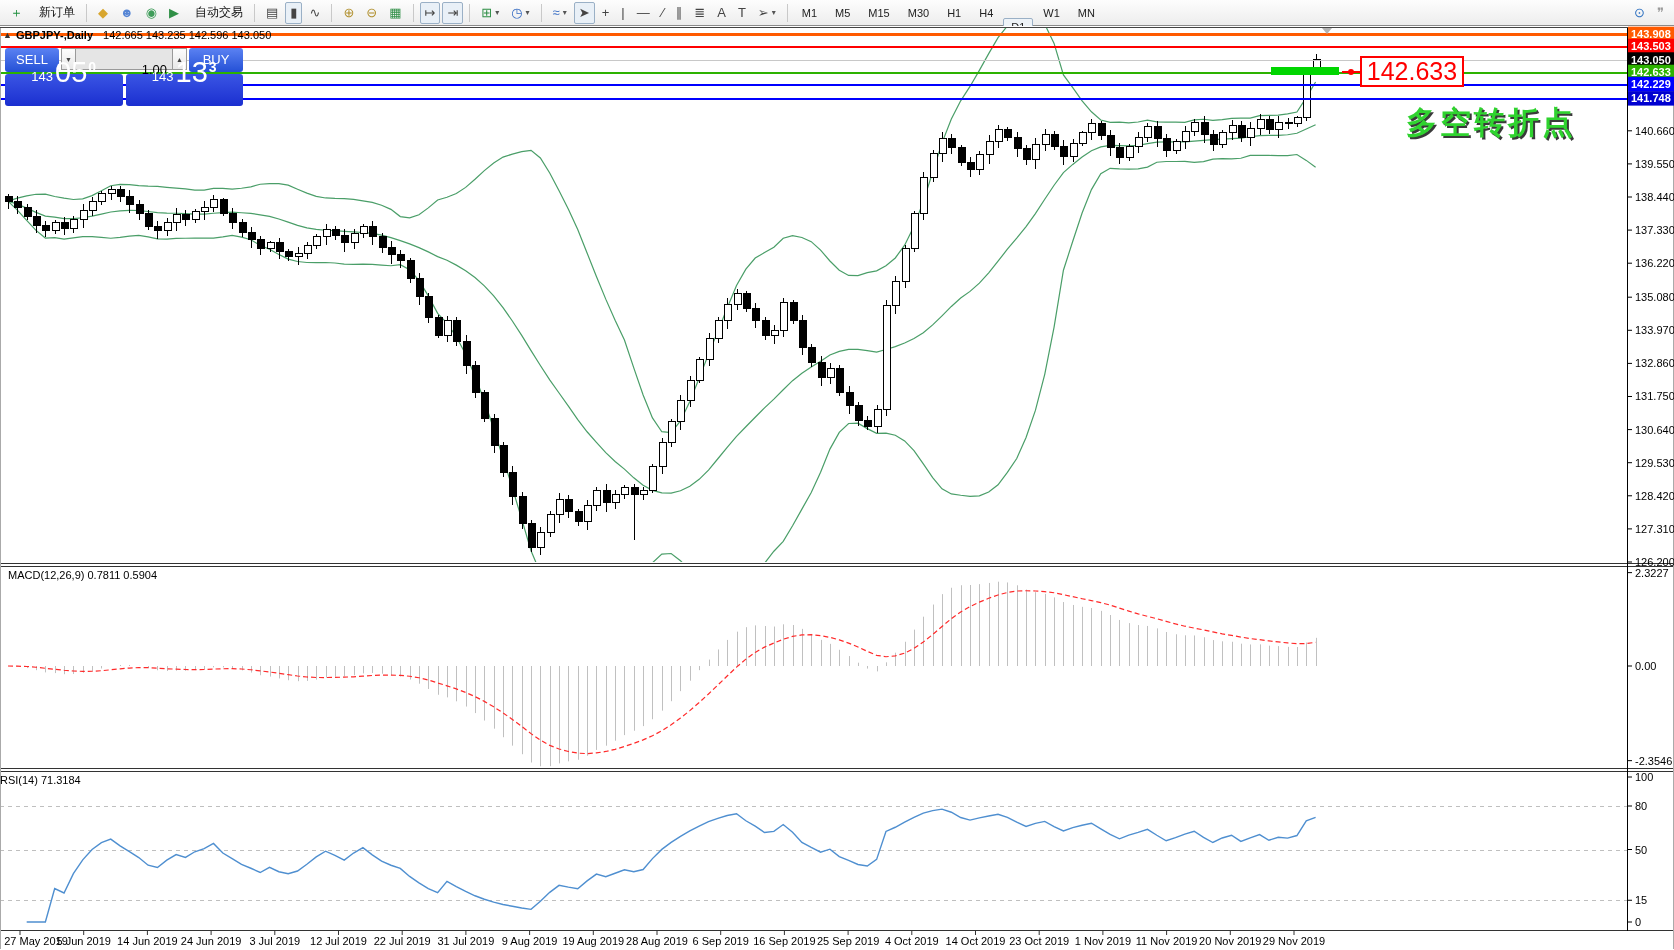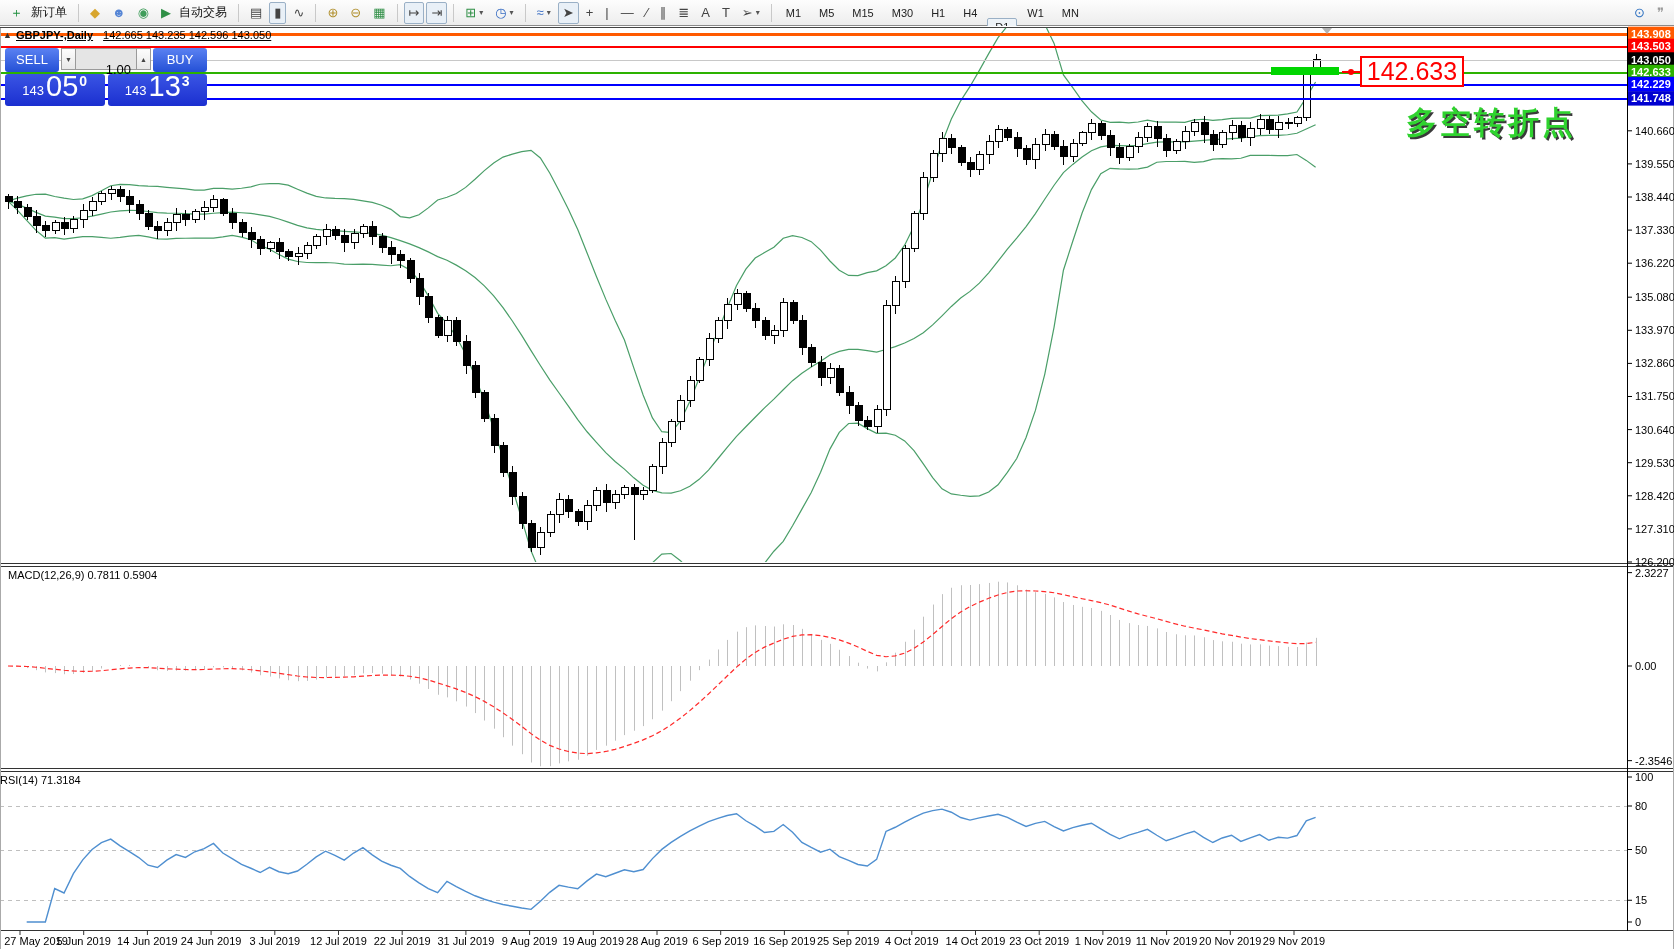--- a/index.html
+++ b/index.html
@@ -7,48 +7,48 @@
   
   .toolbar{position:absolute;left:0;top:0;width:1674px;height:26px;
     background:linear-gradient(#fdfdfd,#ededed);border-bottom:1px solid #8a8a8a;
     display:flex;align-items:center;box-sizing:border-box;padding:0 4px;}
   .tb-left{display:flex;align-items:center;height:26px;flex:1;overflow:hidden;}
   .tb-right{display:flex;align-items:center;height:26px;}
   .tb-btn{display:flex;align-items:center;height:20px;padding:0 4px;margin:0 1px;
     border:1px solid transparent;border-radius:2px;cursor:default;}
   .tb-btn.active{border-color:#9ab0c6;background:#e9f0f7;}
   .tb-glyph{font-size:13px;line-height:20px;color:#444;}
-  .tb-label{font-size:12px;color:#111;margin-left:8px;white-space:nowrap;}
+  .tb-label{font-size:12px;color:#111;margin-left:16px;white-space:nowrap;}
   .tb-dd{font-size:8px;color:#555;margin-left:3px;}
   .tb-sep{width:1px;height:18px;background:#c9c9c9;margin:0 5px;}
   .tb-tf{font-size:11px;color:#222;padding:2px 7px;margin:0 1px;border:1px solid transparent;border-radius:2px;}
   .tb-tf.active{border-color:#9ab0c6;background:#eef3f8;margin-top:28px;}
   
   #chart-area{position:absolute;left:0;top:26px;width:1674px;height:924px;background:#fff;}
   #chart-svg{position:absolute;left:0;top:0;}
   svg text{font-family:"Liberation Sans",sans-serif;font-size:11px;fill:#000;}
   svg text.lvl{fill:#fff;font-weight:bold;}
   .overlay{position:absolute;}
-  .title-row{left:16px;top:3px;font-size:11px;color:#000;white-space:nowrap;text-decoration:underline;}
+  .title-row{left:16px;top:3px;font-size:11px;color:#000;white-space:nowrap;}
   .title-row b{font-weight:bold;}
   .title-ohlc{margin-left:10px;font-weight:normal;}
   .collapse-tri{left:3px;top:4px;font-size:9px;color:#333;}
   
-  .ock{left:5px;top:22px;width:202px;}
+  .ock{left:5px;top:22px;width:238px;}
   .ock-row1{display:flex;height:24px;}
   .ock-btn{width:54px;background:linear-gradient(#5b82f2,#2450d6);color:#fff;
     font-size:13px;text-align:center;line-height:24px;border-radius:3px;}
   .ock-spin{width:15px;height:22px;border:1px solid #9a9a9a;background:linear-gradient(#fdfdfd,#e8e8e8);
     box-sizing:border-box;font-size:7px;color:#444;text-align:center;line-height:22px;margin-left:2px;}
   .ock-vol{flex:1;height:22px;border:1px solid #9a9a9a;border-left:none;border-right:none;
     background:#e5e5e5;box-sizing:border-box;font-size:13px;text-align:right;padding:10px 5px;line-height:22px;}
   .ock-spin.r{margin-left:0;margin-right:2px;}
   .ock-row2{display:flex;margin-top:2px;height:32px;}
   .ock-price{flex:1;background:linear-gradient(#3a55e4,#1b2fd0);border-radius:3px;color:#fff;
-    display:flex;align-items:flex-end;justify-content:center;padding-bottom:5px;}
+    display:flex;align-items:flex-end;justify-content:center;padding-bottom:19px;}
   .ock-price+.ock-price{margin-left:3px;}
   .ock-pfx{font-size:13px;margin:0 2px 3px 0;}
   .ock-big{font-size:29px;font-weight:normal;line-height:30px;}
   .ock-sup{font-size:14px;font-weight:bold;margin:0 0 12px 1px;}
   
   .price-callout{left:1360px;top:30px;width:100px;height:27px;border:2px solid #ff0000;
     background:#fff;color:#ff0000;font-size:25px;text-align:center;line-height:27px;}
   .callout-dot{left:1348px;top:43px;width:6px;height:6px;border-radius:50%;background:#ff0000;}
   .callout-line{left:1342px;top:45px;width:18px;height:2px;background:#ff0000;}
   .hl-bar{left:1271px;top:41px;width:68px;height:8px;background:#00d600;}

